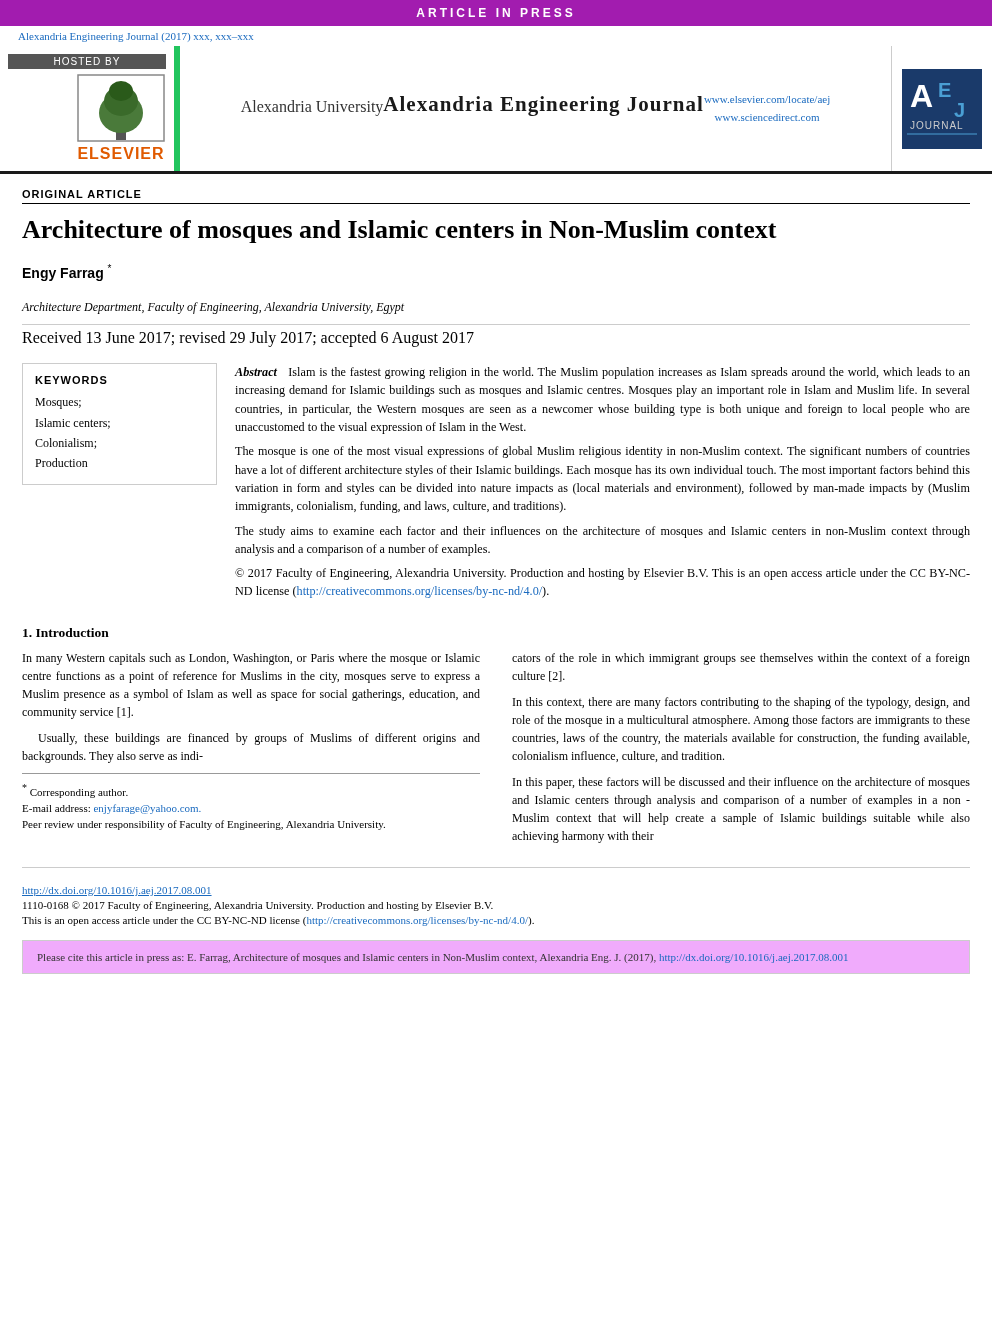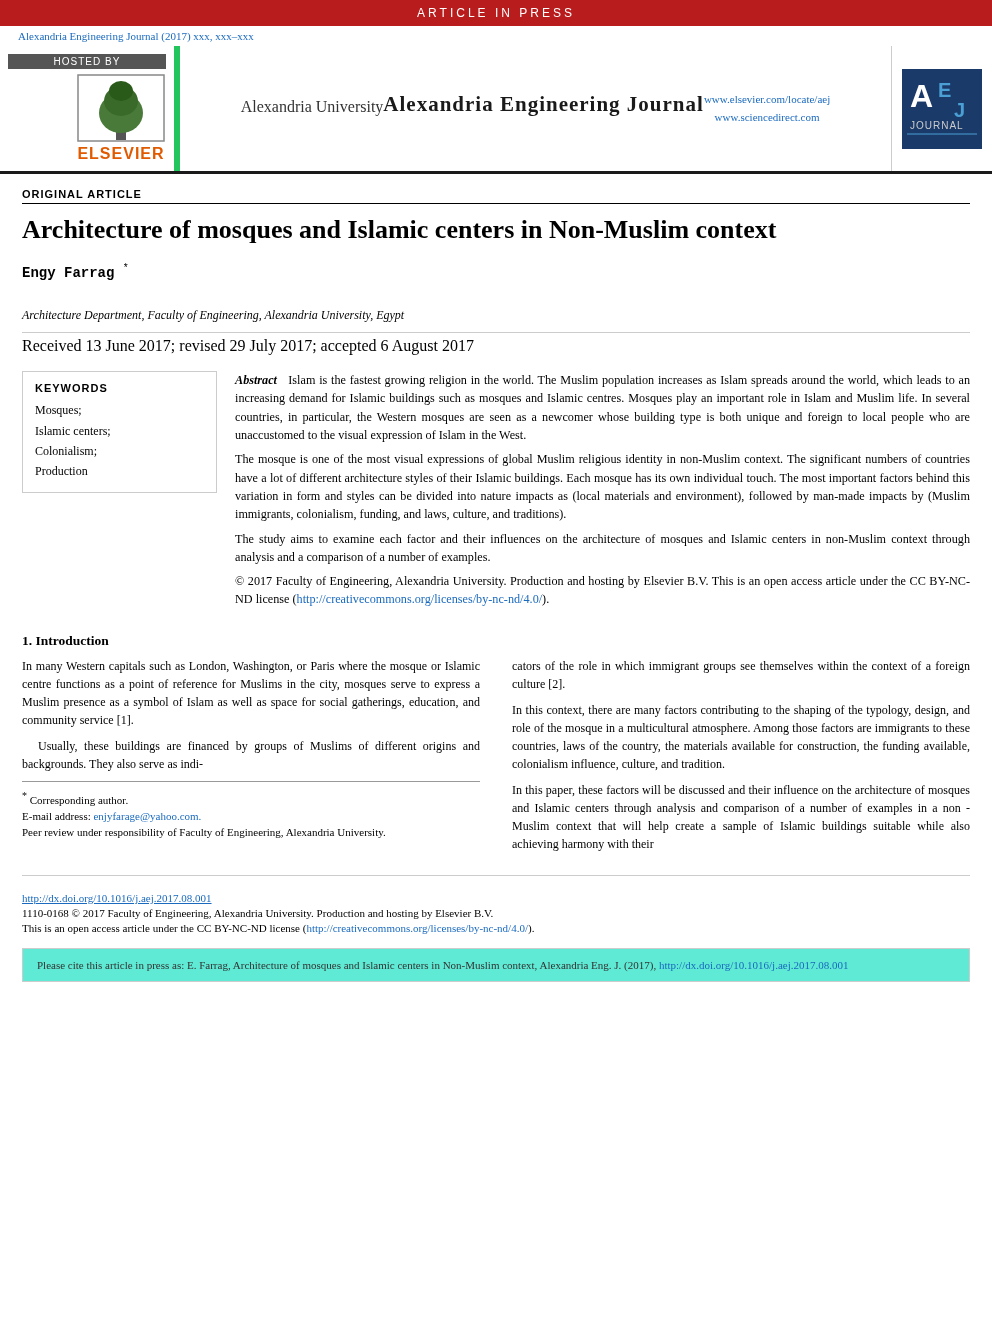--- a/index.html
+++ b/index.html
@@ -8,28 +8,28 @@
       background: #fff;
       width: 992px;
       min-height: 1323px;
       position: relative;
       font-size: 13px;
       color: #000;
     }
 
     
     .top-banner {
-      background: #b91c1c;
+      background: #a21caf;
       text-align: center;
       padding: 6px 0;
       letter-spacing: 3px;
       font-size: 12px;
       color: #fff;
       font-family: Arial, sans-serif;
-      font-weight: normal;
+      font-weight: bold;
     }
 
     
     .journal-link-line {
       padding: 4px 18px;
       font-size: 11px;
       color: #1a6abf;
     }
 
     
@@ -152,22 +152,22 @@
       font-size: 26px;
       font-weight: bold;
       font-family: "Times New Roman", serif;
       line-height: 1.25;
       margin-bottom: 16px;
       color: #000;
     }
 
     .author-line {
       font-size: 14px;
-      font-family: Liberation Mono, monospace;
-      margin-bottom: 28px;
+      font-family: Liberation Sans, sans-serif;
+      margin-bottom: 20px;
       color: #000;
     }
 
     .author-name {
       font-weight: bold;
     }
 
     .author-affil {
       font-style: italic;
       font-size: 12px;
@@ -312,21 +312,21 @@
       margin-top: 3px;
       color: #000;
     }
 
     .open-access-link {
       color: #1a6abf;
     }
 
     
     .citation-box {
-      background: #5eead4;
+      background: #f0abfc;
       border: 1px solid #ccc;
       padding: 8px 14px;
       margin-top: 14px;
       font-size: 11px;
       line-height: 1.5;
       color: #333;
     }
 
     .citation-link {
       color: #1a6abf;

